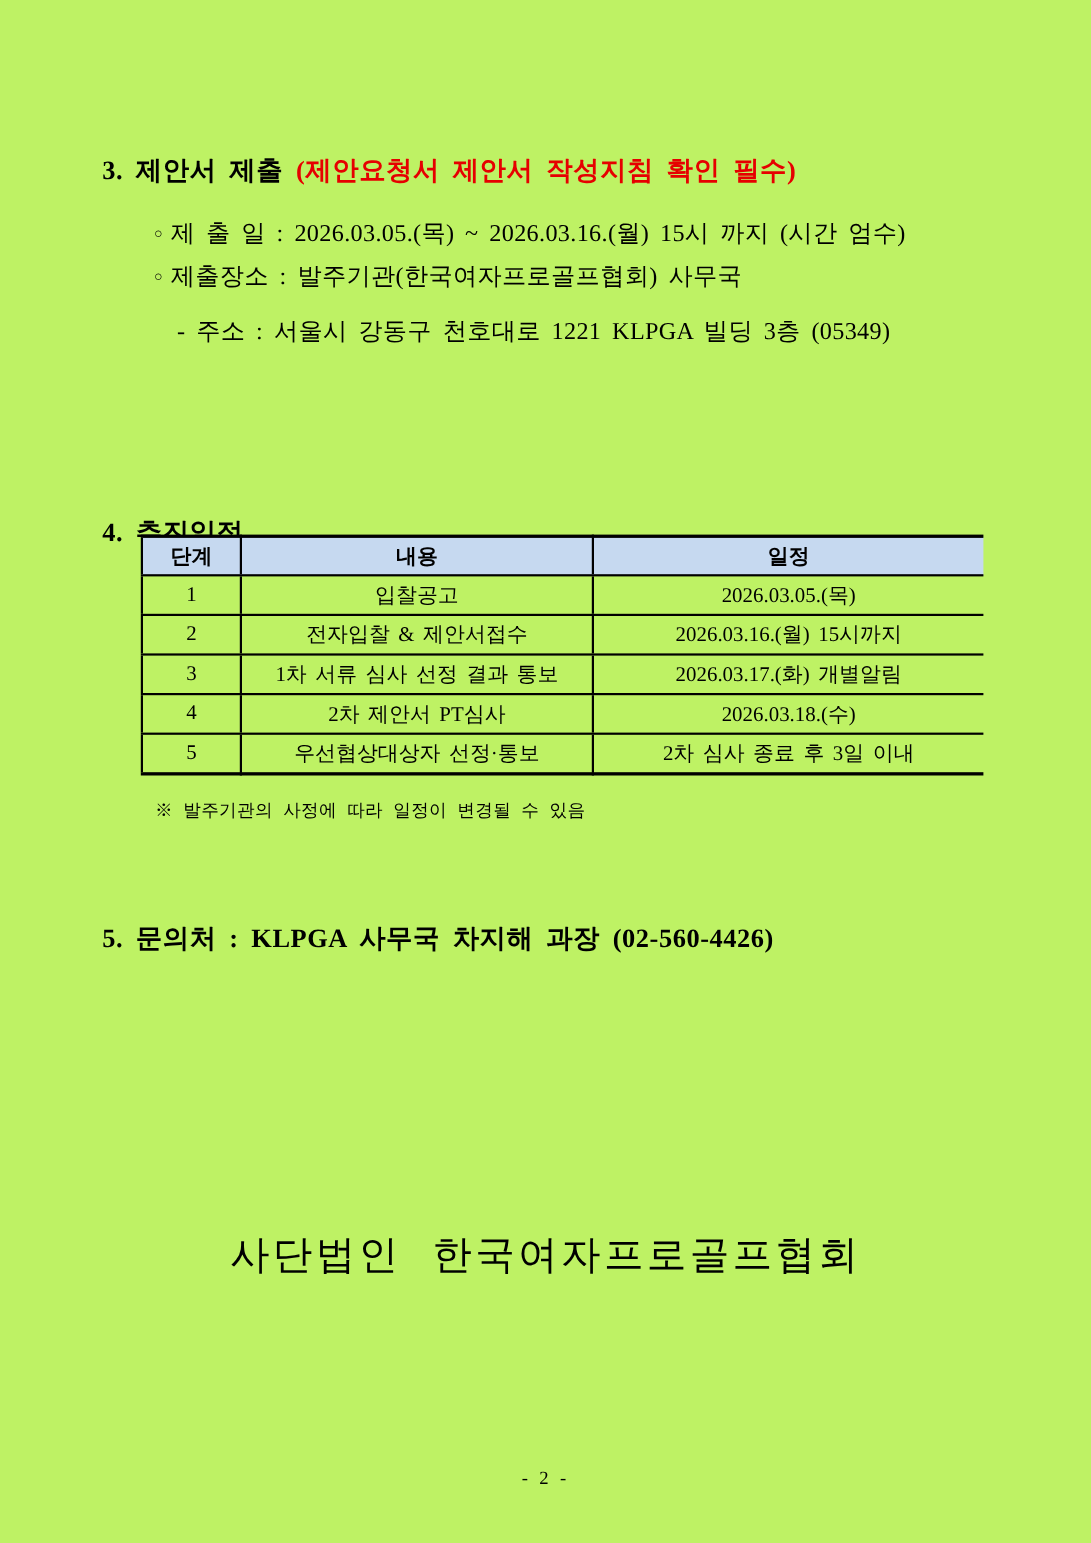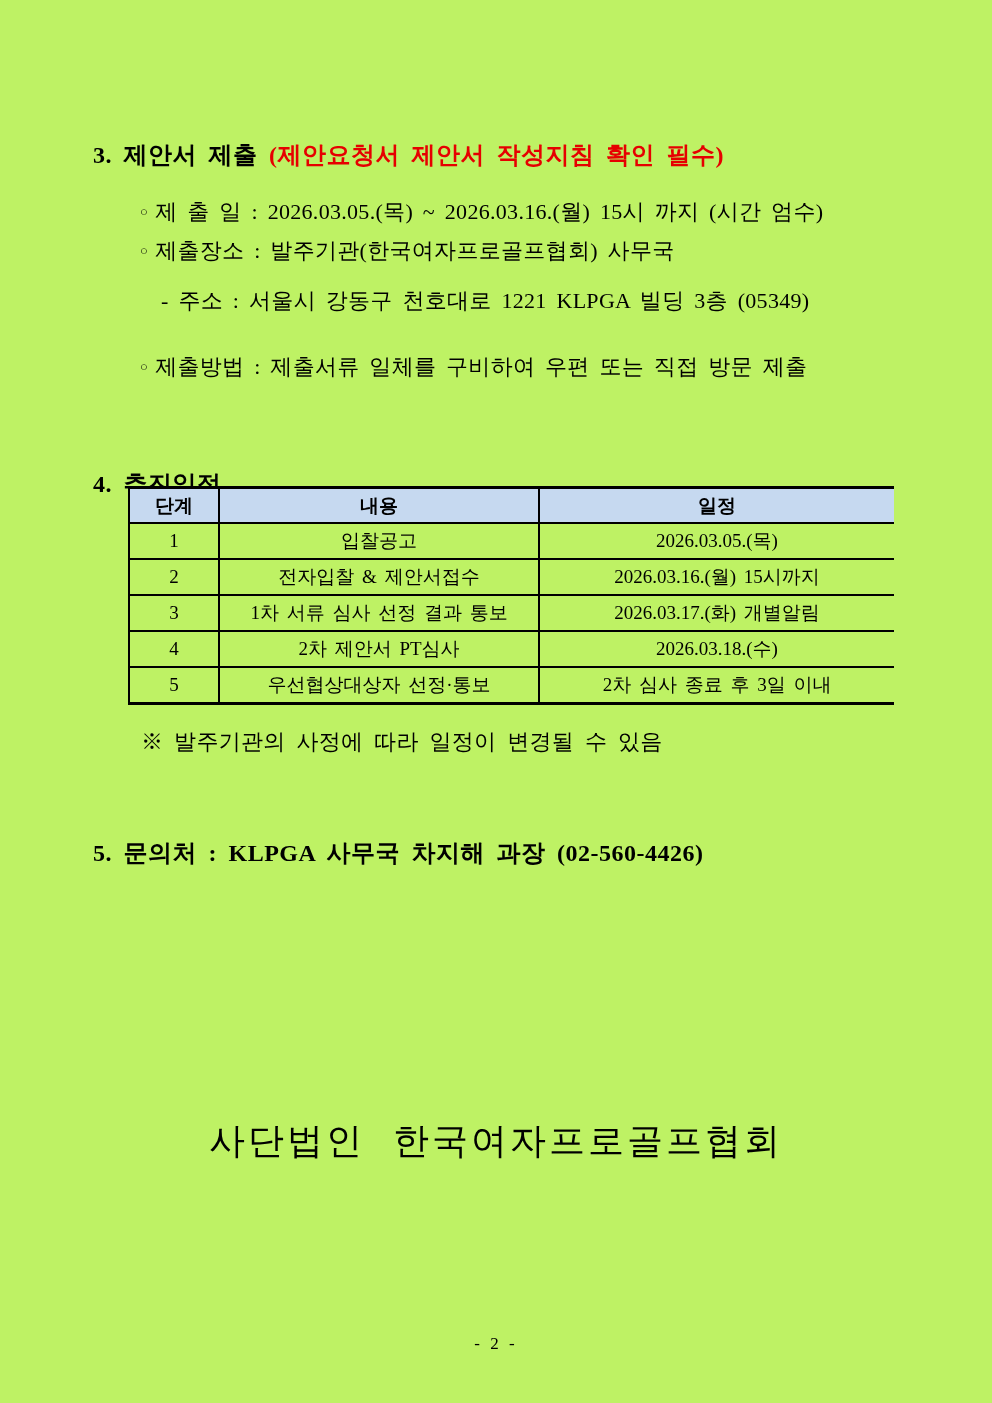--- a/index.html
+++ b/index.html
@@ -57,21 +57,21 @@
   }
   table.schedule td {
     height: 34px;
     border-bottom: 2px solid #000000;
     padding: 0;
   }
   table.schedule th + th,
   table.schedule td + td { border-left: 2px solid #000000; }
 
   .note-line {
-    font-size: 22px;
+    font-size: 16px;
     word-spacing: 5px;
     letter-spacing: 0.3px;
   }
 
   .org-name {
     left: 0;
     width: 100%;
     text-align: center;
     font-size: 36px;
     letter-spacing: 3px;
@@ -102,23 +102,20 @@
 
   <div class="abs body-line" style="left:140px; top:236px;">
     <span class="bullet">○</span><span>제출장소 : 발주기관(한국여자프로골프협회) 사무국</span>
   </div>
 
   <div class="abs body-line" style="left:161px; top:274px;margin-top:12px;">
     <span>- 주소 : 서울시 강동구 천호대로 1221 KLPGA 빌딩 3층 (05349)</span>
   </div>
 
 
-  <div class="abs body-line" style="left:140px; top:352px;">
-    <span class="bullet">○</span><span>제출방법 : 제출서류 일체를 구비하여 우편 또는 직접 방문 제출</span>
-  </div>
 
   <div class="abs heading" style="left:93px; top:436px;margin-top:32px;">
     <span>4. 추진일정</span>
   </div>
 
   <table class="schedule">
     <colgroup>
       <col style="width:90px">
       <col style="width:320px">
       <col style="width:355px">

